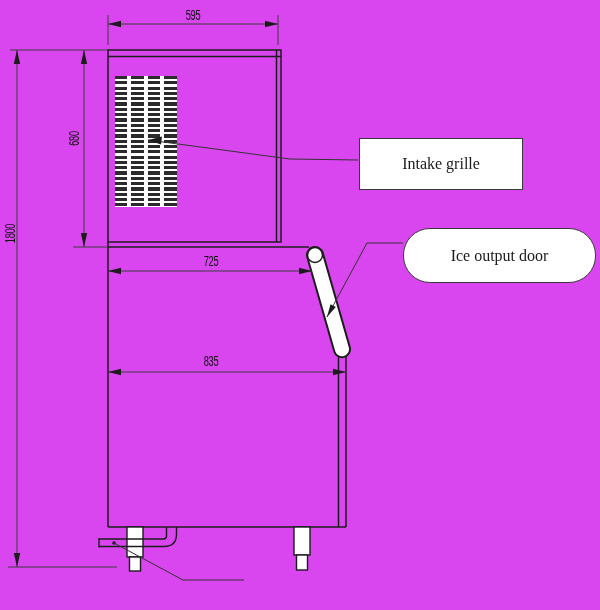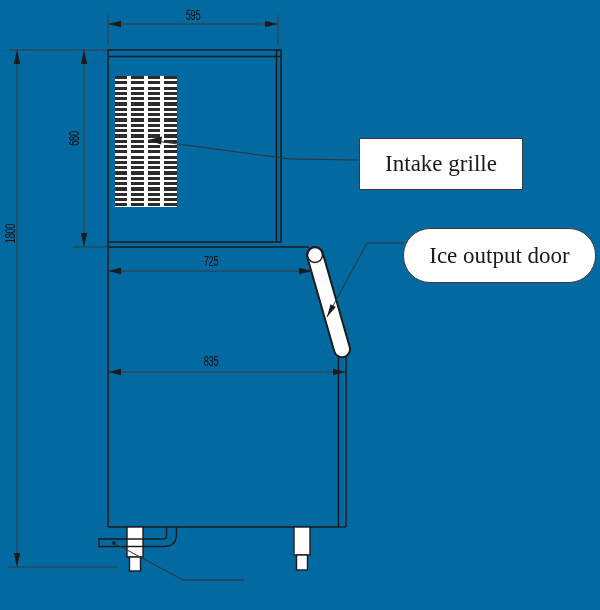--- a/index.html
+++ b/index.html
@@ -1,17 +1,17 @@
 <!DOCTYPE html>
 <html><head>
 <meta charset="utf-8">
 <style>
   html,body{margin:0;padding:0;background:#fff;}
   .canvas{
-    position:relative;width:600px;height:610px;background:#0369a1;overflow:hidden;
+    position:relative;width:600px;height:610px;background:#d946ef;overflow:hidden;
     font-family:"Liberation Sans",sans-serif;
   }
   svg{position:absolute;left:0;top:0;z-index:2;}
   
   .grille{
     position:absolute;left:115px;top:76px;width:62px;height:131px;z-index:1;
     background-image:
       repeating-linear-gradient(to right, transparent 0 12.5px, #fff 12.5px 16.5px),
       repeating-linear-gradient(to bottom, #2b2b2b 0 3.2px, #fff 3.2px 5.3px);
   }
@@ -22,21 +22,21 @@
   }
   .d595 {left:163px;top:6px;  transform:scaleX(0.62);}
   .d725 {left:181px;top:252px;transform:scaleX(0.62);}
   .d835 {left:181px;top:352px;transform:scaleX(0.62);}
   .d680 {left:43px; top:130px;transform:rotate(-90deg) scaleX(0.62);}
   .d1800{left:-21px;top:225px;transform:rotate(-90deg) scaleX(0.62);}
   
   .label-box{
     position:absolute;z-index:3;background:#fff;border:1.3px solid #3a3a3a;
     display:flex;align-items:center;justify-content:center;
-    font-family:"Liberation Serif","DejaVu Serif",serif;font-size:23px;color:#1a1a1a;
+    font-family:"Liberation Serif","DejaVu Serif",serif;font-size:16px;color:#1a1a1a;
   }
   .box-intake{left:359px;top:138px;width:162px;height:50px;}
   .box-door  {left:403px;top:228px;width:191px;height:53px;border-radius:27px;}
   .box-drain {left:244px;top:570px;width:176px;height:38px;}
 </style>
 </head>
 <body>
 
 <div class="canvas">
 

